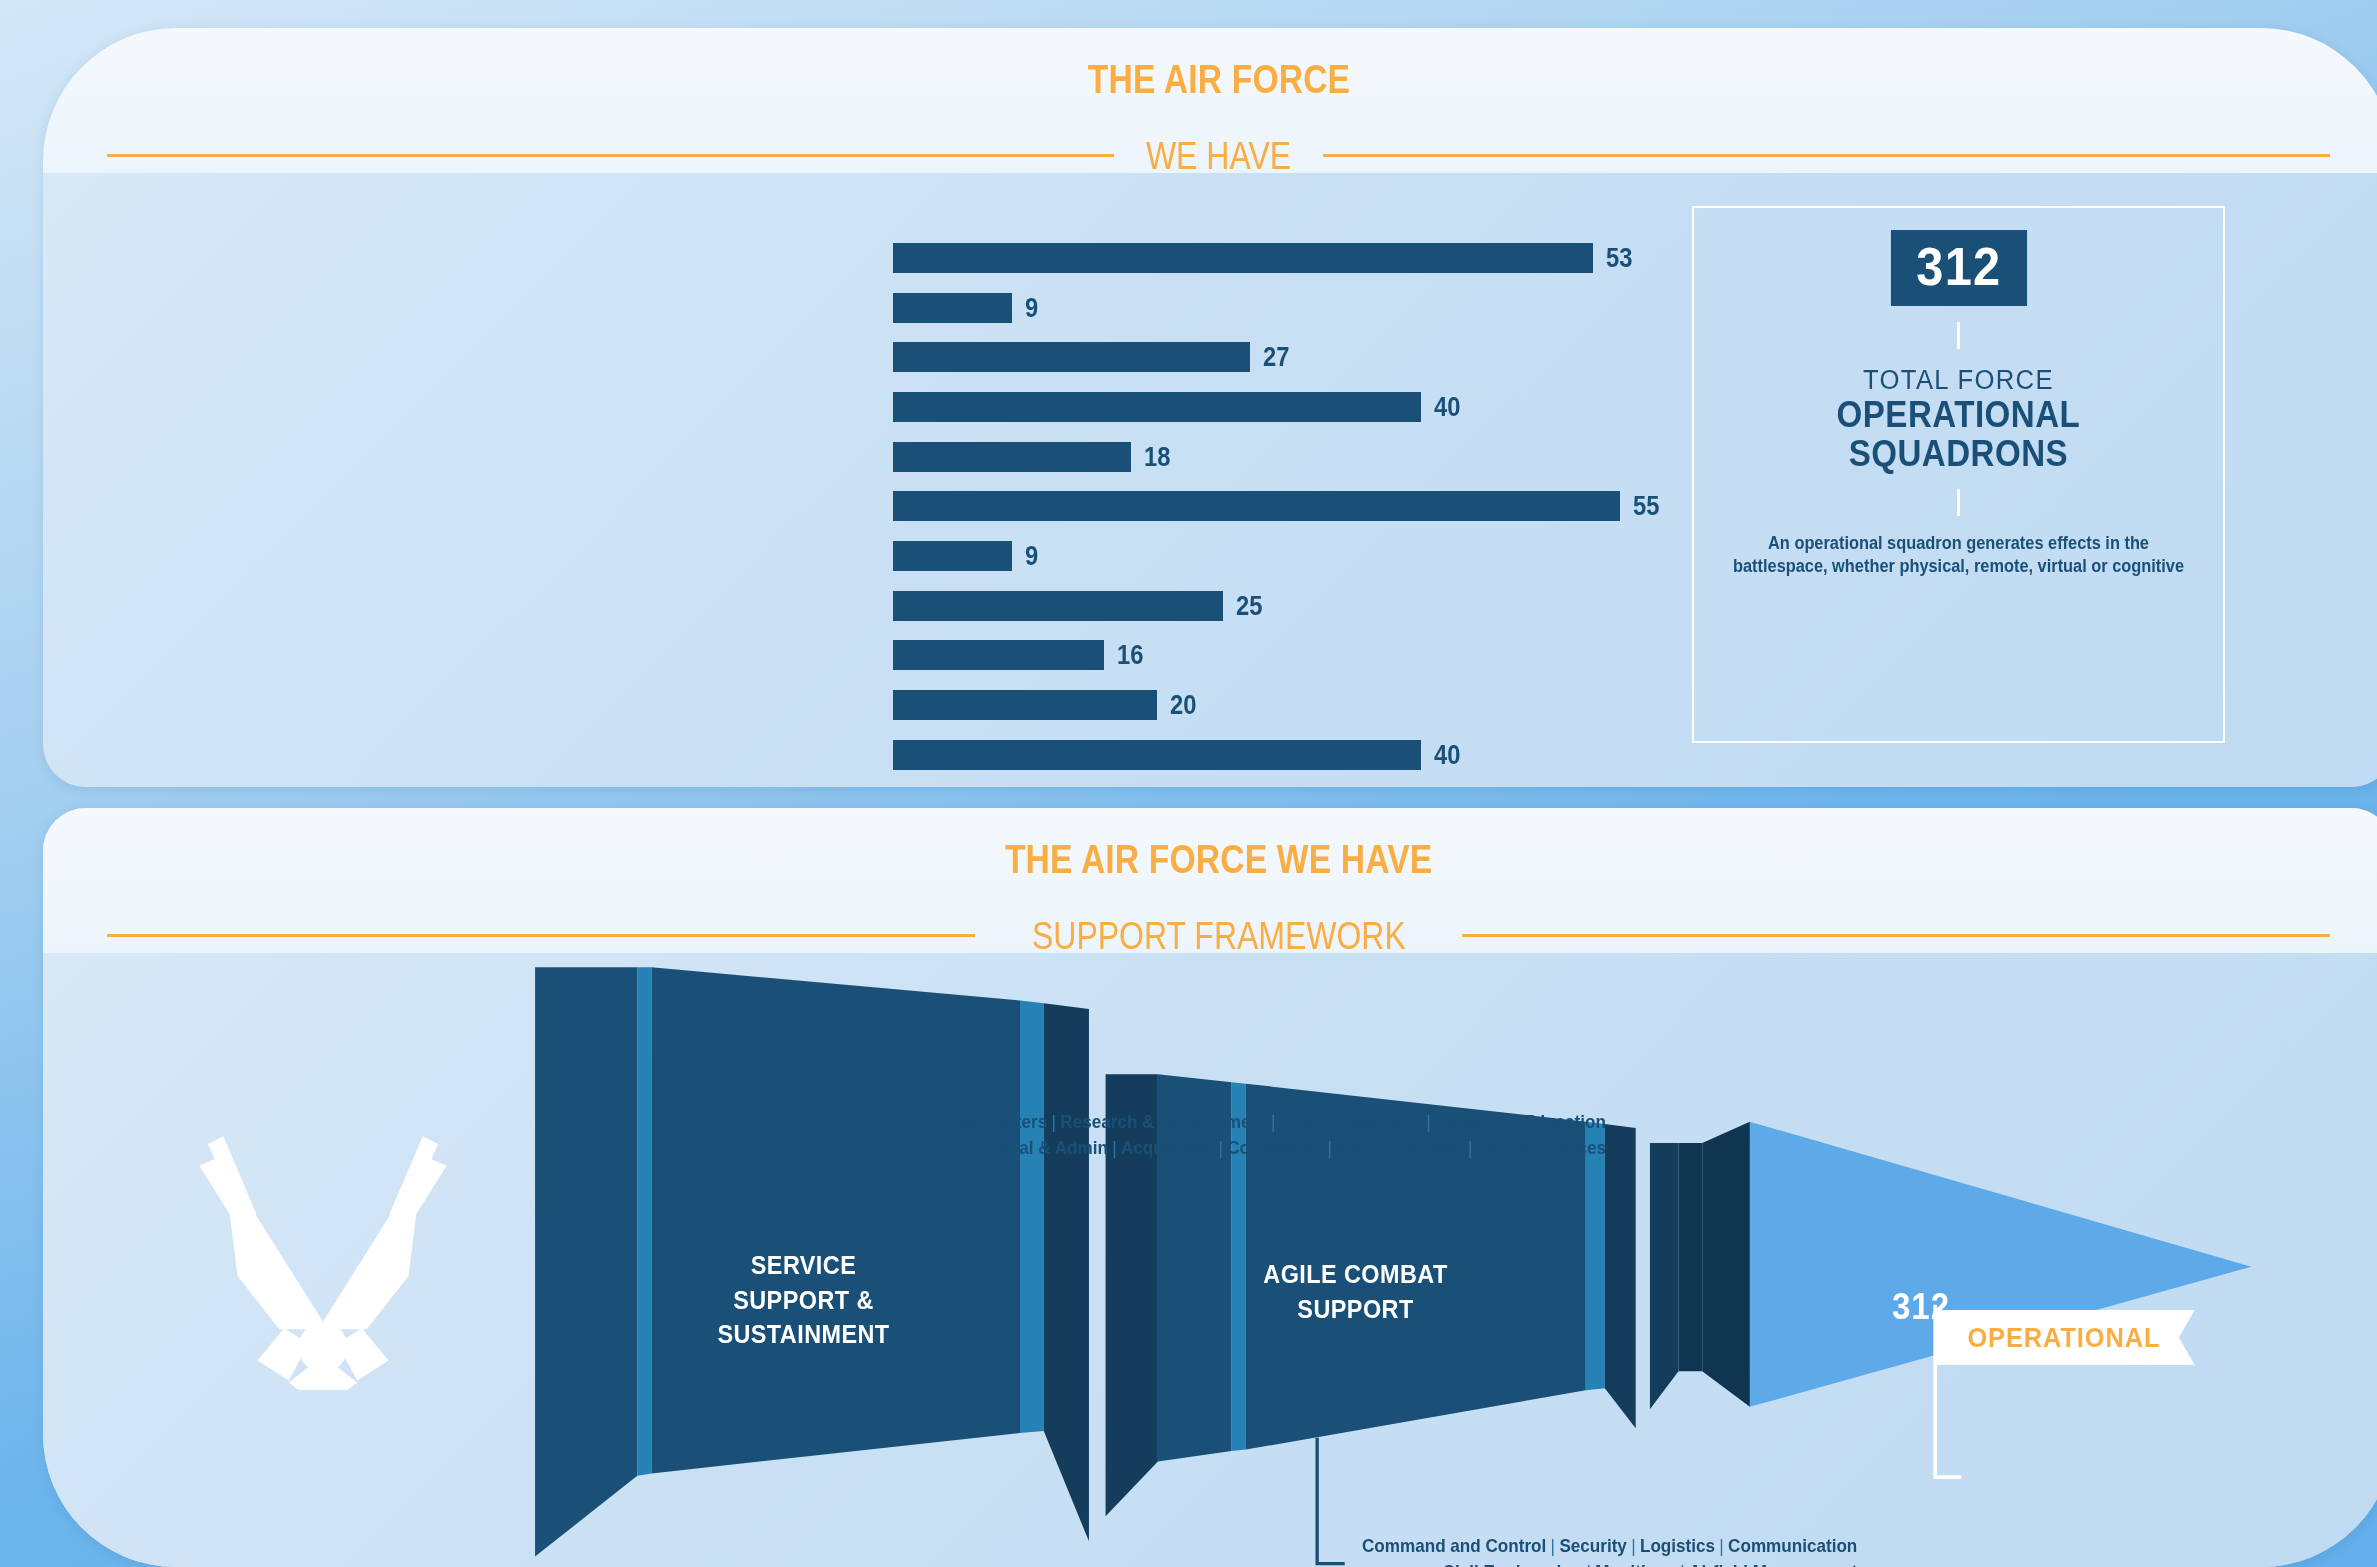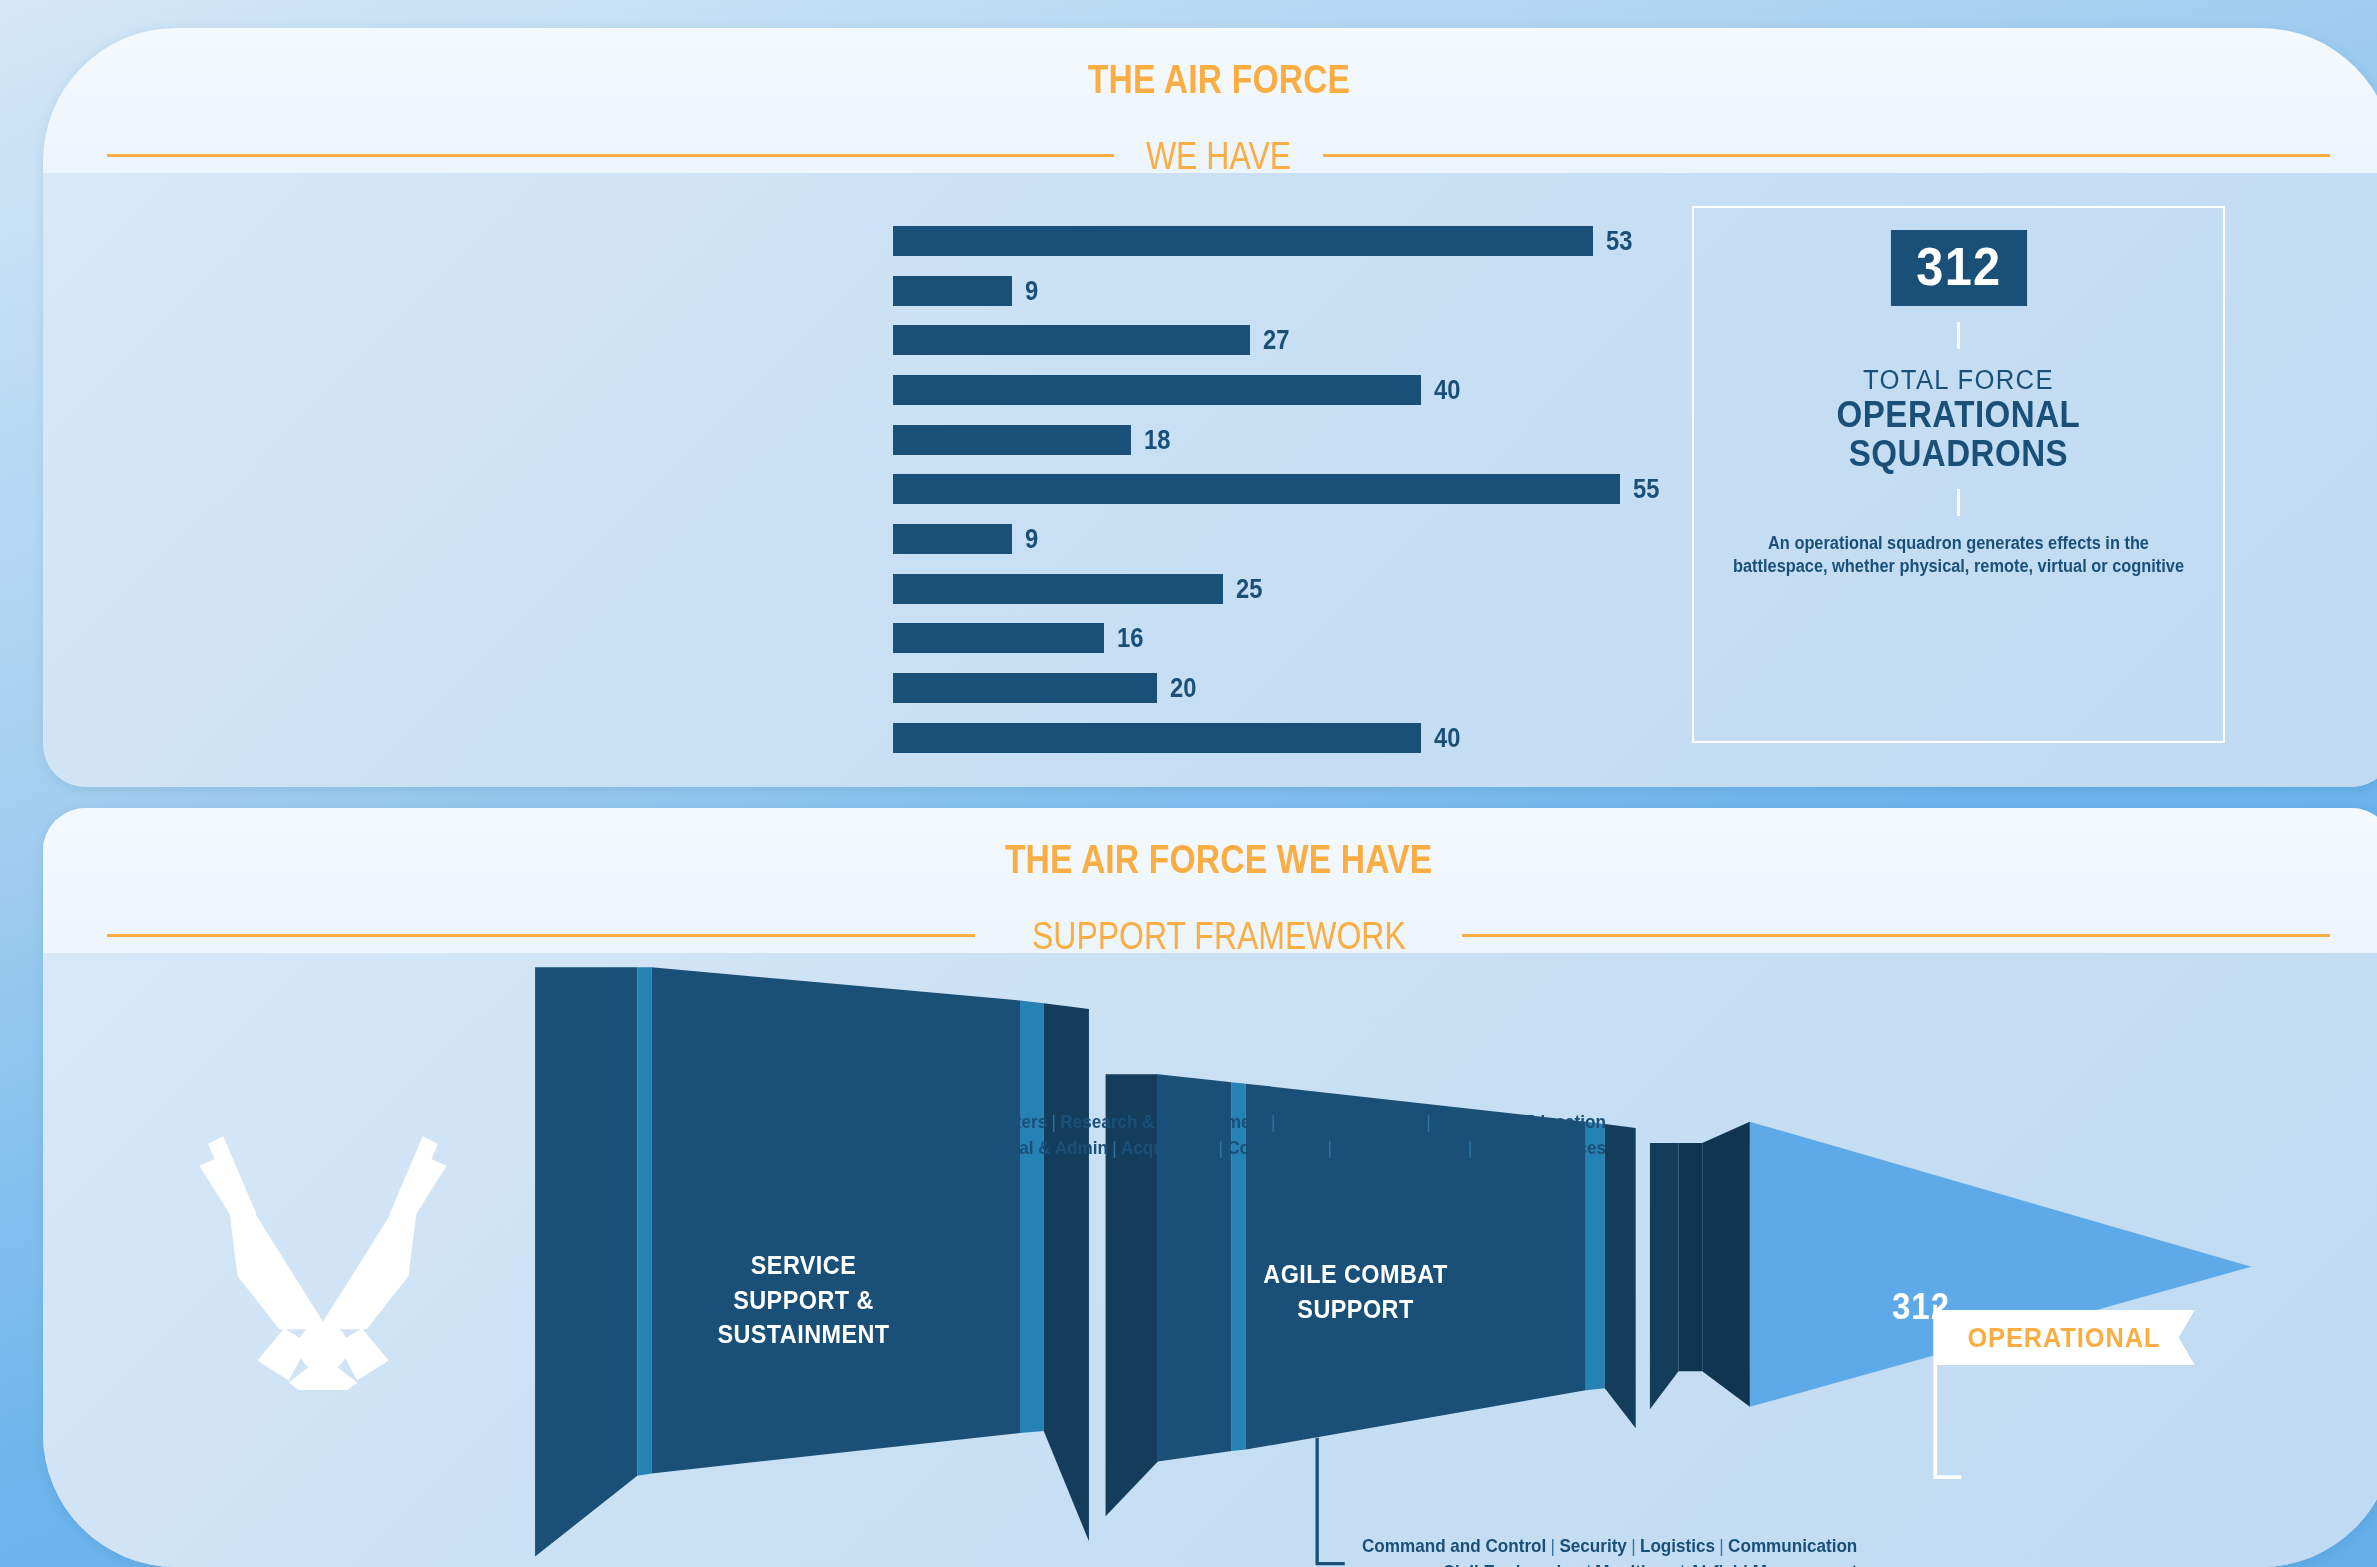--- a/index.html
+++ b/index.html
@@ -58,21 +58,21 @@
     color:#f9ad42;
     font-size:39px;
     font-weight:normal;
     line-height:1;
     padding:0 16px;
     transform:scaleX(.82);
     white-space:nowrap;
   }
 
   
-  #chart-area{position:absolute;left:0;top:146px;width:1712px;height:718px;}
+  #chart-area{position:absolute;left:0;top:163px;width:1712px;height:718px;}
   .bar-row{position:absolute;left:0;height:31px;display:flex;align-items:center;}
   .bar{
     position:absolute;left:850px;height:29.5px;background:#1a5078;
   }
   .bar-value{
     position:absolute;color:#1a5078;font-size:27px;font-weight:bold;
     transform:scaleX(.88);transform-origin:left center;
     line-height:1;
   }
 

